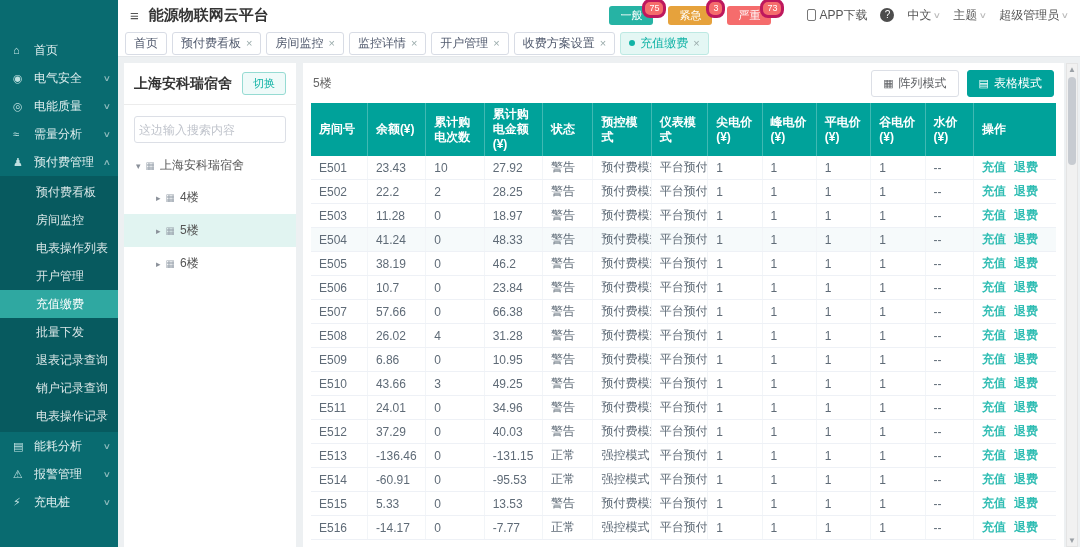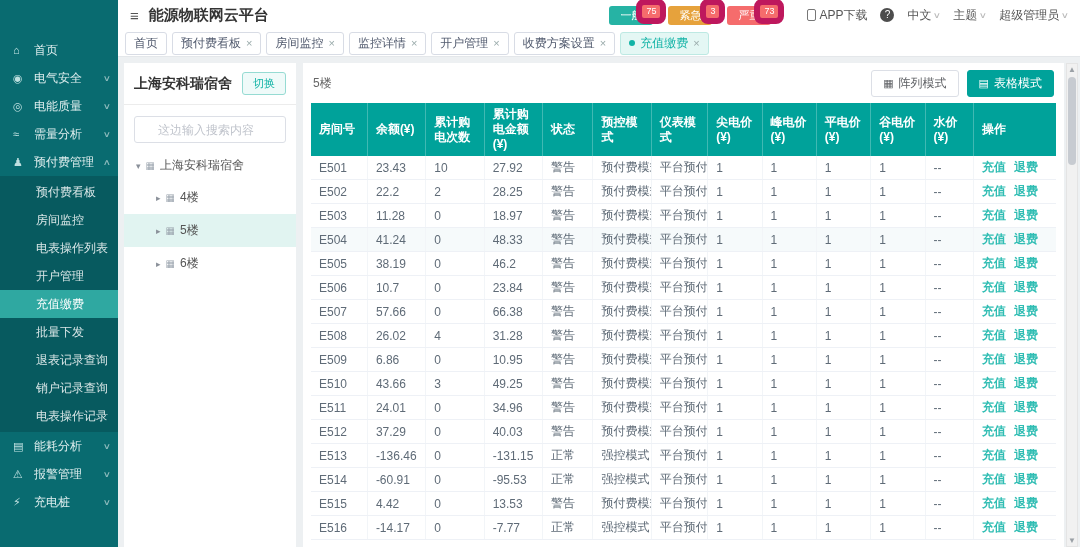--- a/index.html
+++ b/index.html
@@ -16,42 +16,42 @@
   .sub-item { height:28px; line-height:28px; padding-left:36px; color:rgba(255,255,255,.85); font-size:12px; cursor:pointer; white-space:nowrap; }
   .sub-item.active { background:#2fa8a1; color:#fff; }
 
   
   .topbar { position:absolute; left:118px; top:0; right:0; height:30px; background:#fff; display:flex; align-items:center; padding:0 12px; }
   .hamburger { font-size:15px; color:#555; margin-right:10px; cursor:pointer; }
   .app-title { font-size:15px; font-weight:bold; color:#333; }
   .topbar-right { margin-left:auto; display:flex; align-items:center; gap:13px; font-size:12px; color:#555; }
   .badges { display:flex; align-items:center; gap:4px; margin-right:12px; }
   .badge { position:relative; color:#fff; font-size:11px; line-height:1; padding:4px 11px; border-radius:3px; margin-right:11px; cursor:pointer; }
-  .badge-count { position:absolute; top:-7px; right:-13px; background:#f56c6c; color:#fff; font-size:9px; line-height:1; padding:2px 4px; border-radius:8px; border:6px solid #be185d; min-width:9px; text-align:center; }
+  .badge-count { position:absolute; top:-7px; right:-13px; background:#f56c6c; color:#fff; font-size:9px; line-height:1; padding:2px 4px; border-radius:8px; border:3px solid #be185d; min-width:9px; text-align:center; }
   .dl-icon { display:inline-block; width:9px; height:12px; border:1px solid #777; border-radius:2px; margin-right:3px; vertical-align:-2px; }
   .help-icon { display:inline-block; width:14px; height:14px; border-radius:50%; background:#4d4d4d; color:#fff; font-size:10px; line-height:14px; text-align:center; }
   .hdr-chevron { font-size:8px; color:#bbb; margin-left:3px; transform:scaleX(1.4); display:inline-block; }
   .hdr-group { display:flex; align-items:center; cursor:pointer;text-align:right; }
 
   
   .tabbar { position:absolute; left:118px; top:30px; right:0; height:27px; background:#fff; border-bottom:1px solid #e4e7ea; display:flex; align-items:center; padding:0 7px; gap:5px; }
   .tab { display:flex; align-items:center; gap:5px; border:1px solid #d8dce5; border-radius:3px; padding:2px 8px; font-size:12px; color:#515a6e; background:#fff; cursor:pointer; white-space:nowrap; }
   .tab.active { background:#e4f7f4; border-color:#bde9e3; color:#12b3a6; }
   .tab-dot { width:6px; height:6px; border-radius:50%; background:#12b3a6; }
   .tab-close { color:#9aa; font-size:11px; line-height:1; }
 
   
   .content { position:absolute; left:118px; top:57px; right:0; bottom:0; display:flex; gap:7px; padding:6px 16px 0 6px; }
 
   
   .tree-panel { width:172px; flex:none; background:#fff; font-size:12px; overflow:hidden; }
   .tree-head { display:flex; align-items:center; justify-content:space-between; padding:9px 10px; border-bottom:1px solid #ececec; }
   .tree-title { font-size:14px; font-weight:bold; color:#333; }
   .switch-btn { font-size:11px; color:#12b3a6; border:1px solid #96dbd3; background:#effaf9; border-radius:3px; padding:3px 10px; cursor:pointer; }
-  .search-input { margin:11px 10px 6px; width:calc(100% - 20px); height:27px; border:1px solid #dcdfe6; border-radius:3px; padding:0 23px; font-size:12px; color:#333; outline:none; }
+  .search-input { margin:11px 10px 6px; width:calc(100% - 20px); height:27px; border:1px solid #dcdfe6; border-radius:3px; padding:0 4px; font-size:12px; color:#333; outline:none; }
   .search-input::placeholder { color:#c0c4cc; }
   .tree-root { display:flex; align-items:center; gap:5px; padding:8px 10px 7px 12px; color:#555; cursor:pointer; }
   .tree-node { display:flex; align-items:center; gap:5px; padding:8px 10px 8px 32px; color:#555; cursor:pointer; }
   .tree-node.active { background:#e1f4f1; }
   .tree-caret { font-size:9px; color:#8a9099; }
   .tree-bld { font-size:10px; color:#9aa3ad; }
 
   
   .table-panel { flex:1; background:#fff; overflow:hidden; }
   .panel-top { display:flex; align-items:center; justify-content:space-between; padding:7px 10px 6px; }
@@ -484,21 +484,21 @@
               <td>平台预付费</td>
               <td>1</td>
               <td>1</td>
               <td>1</td>
               <td>1</td>
               <td>--</td>
               <td><span class="link">充值</span><span class="link">退费</span></td>
             </tr>
             <tr>
               <td>E515</td>
-              <td>4.42</td>
+              <td>5.33</td>
               <td>0</td>
               <td>13.53</td>
               <td>警告</td>
               <td>预付费模式</td>
               <td>平台预付费</td>
               <td>1</td>
               <td>1</td>
               <td>1</td>
               <td>1</td>
               <td>--</td>

